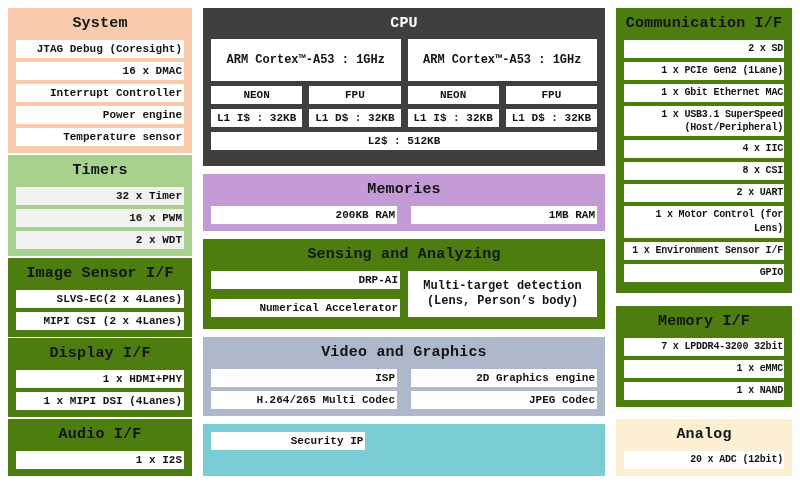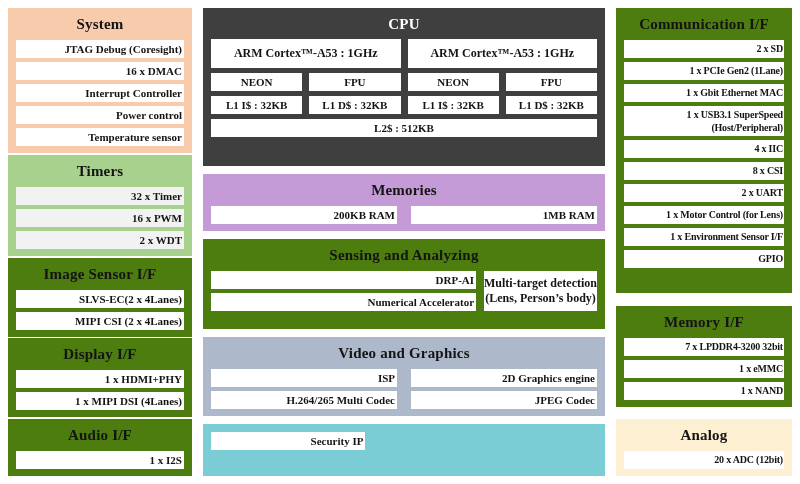--- a/index.html
+++ b/index.html
@@ -1,19 +1,19 @@
 <!DOCTYPE html>
 <html><head>
 <meta charset="utf-8">
 <style>
   html,body { margin:0; padding:0; background:#ffffff; }
   .page {
     width:800px; height:484px; box-sizing:border-box;
     background:#ffffff;
-    font-family:Liberation Serif, serif;
+    font-family:Liberation Mono, monospace;
     display:flex; gap:11px; padding:8px;border-radius:22px;
   }
   .col { display:flex; flex-direction:column; justify-content:space-between; }
   .col-left  { width:184px; }
   .col-mid   { flex:1; }
   .col-right { width:176px; }
 
   .block { box-sizing:border-box; padding:4px 8px 7px; }
   .block-title {
     font-weight:bold; font-size:15px; line-height:24px; text-align:center;
@@ -54,54 +54,54 @@
   .b-video   { min-height:74px;  }
   .b-security{ min-height:52px;  }
   .b-comm    { min-height:285px; }
   .b-memif   { min-height:96px;  }
   .b-analog  { min-height:52px;  }
 
   
   .cpu-grid { display:grid; grid-template-columns:repeat(4,1fr); gap:5px 7px; margin-top:3px; }
   .cpu-core {
     grid-column:span 2; background:#ffffff; color:#141414; font-weight:bold;
-    font-size:12px; height:29px; display:flex; align-items:center; justify-content:center;
+    font-size:12px; height:42px; display:flex; align-items:center; justify-content:center;
   }
   .cpu-cell {
     background:#ffffff; color:#141414; font-weight:bold; font-size:11px;
     height:18px; line-height:18px; text-align:center;
   }
   .cpu-l2 { grid-column:1 / -1; }
 
   .grid-2 { display:grid; grid-template-columns:1fr 1fr; gap:4px 14px; }
   .grid-2 .item { margin-top:0; }
   .mt4 { margin-top:4px; }
 
-  .sensing-grid { display:grid; grid-template-columns:1fr; gap:4px 8px; margin-top:4px; }
+  .sensing-grid { display:grid; grid-template-columns:1fr 1fr; gap:10px 8px; margin-top:4px; }
   .sensing-grid .item { margin-top:0; }
   .multi-box {
     grid-column:2; grid-row:1 / 3; background:#ffffff; color:#141414; font-weight:bold;
     font-size:12px; line-height:15px; display:flex; flex-direction:column;
     align-items:center; justify-content:center; text-align:center;
   }
   .security-item { width:40%; }
 </style>
 </head>
 <body>
 
 <div class="page">
 
   <div class="col col-left">
 
     <div class="block bg-system b-system">
       <div class="block-title">System</div>
       <div class="item">JTAG Debug (Coresight)</div>
       <div class="item">16 x DMAC</div>
       <div class="item">Interrupt Controller</div>
-      <div class="item">Power control</div>
+      <div class="item">Power engine</div>
       <div class="item">Temperature sensor</div>
     </div>
 
     <div class="block bg-timers b-timers timers">
       <div class="block-title">Timers</div>
       <div class="item">32 x Timer</div>
       <div class="item">16 x PWM</div>
       <div class="item">2 x WDT</div>
     </div>
 

